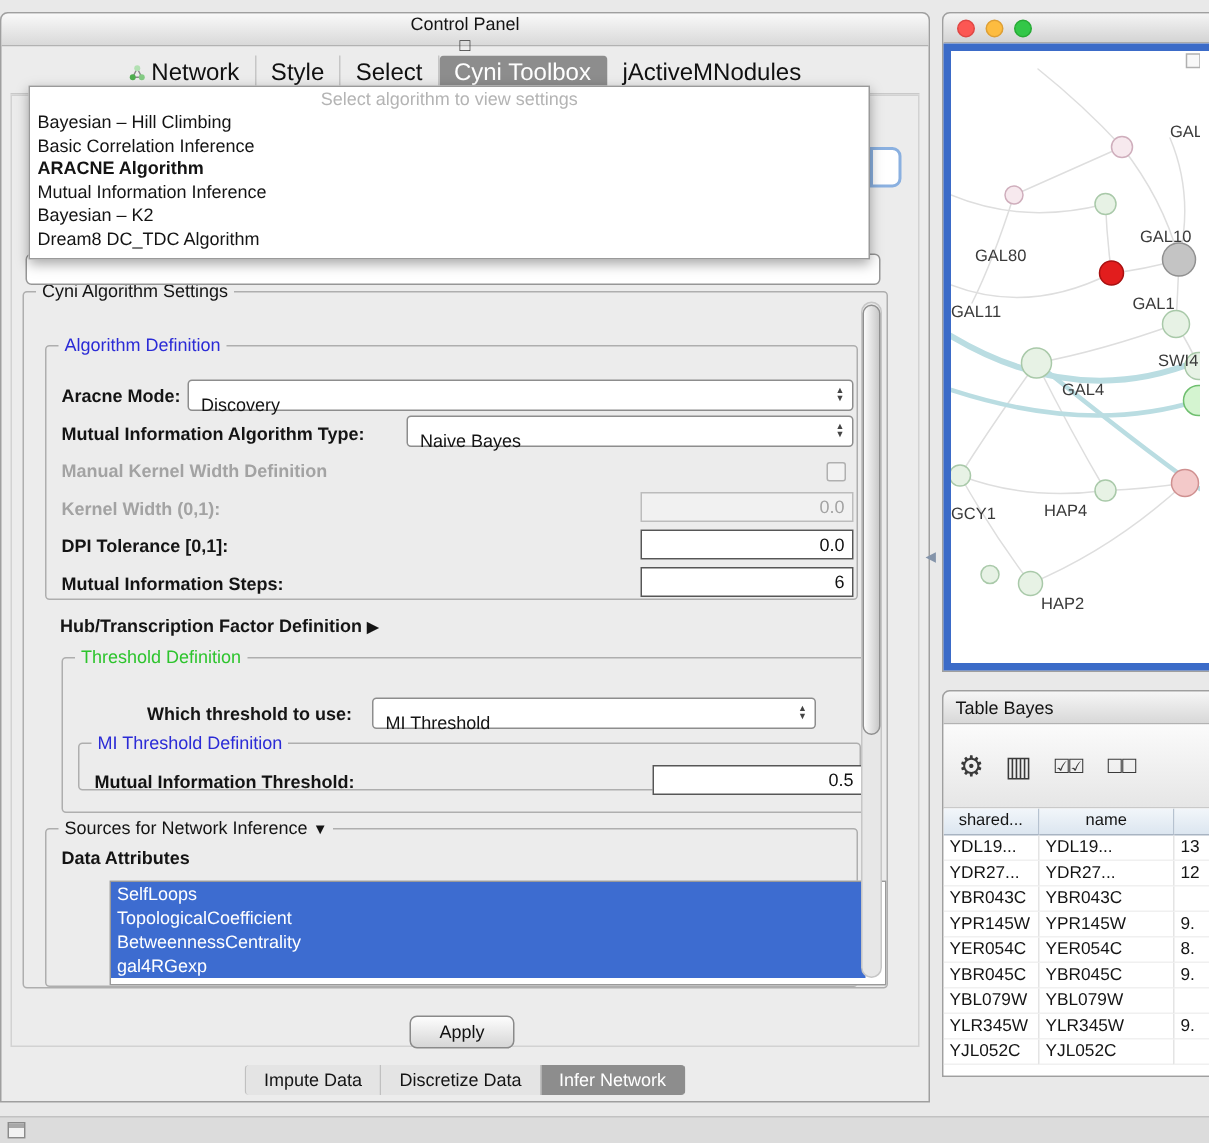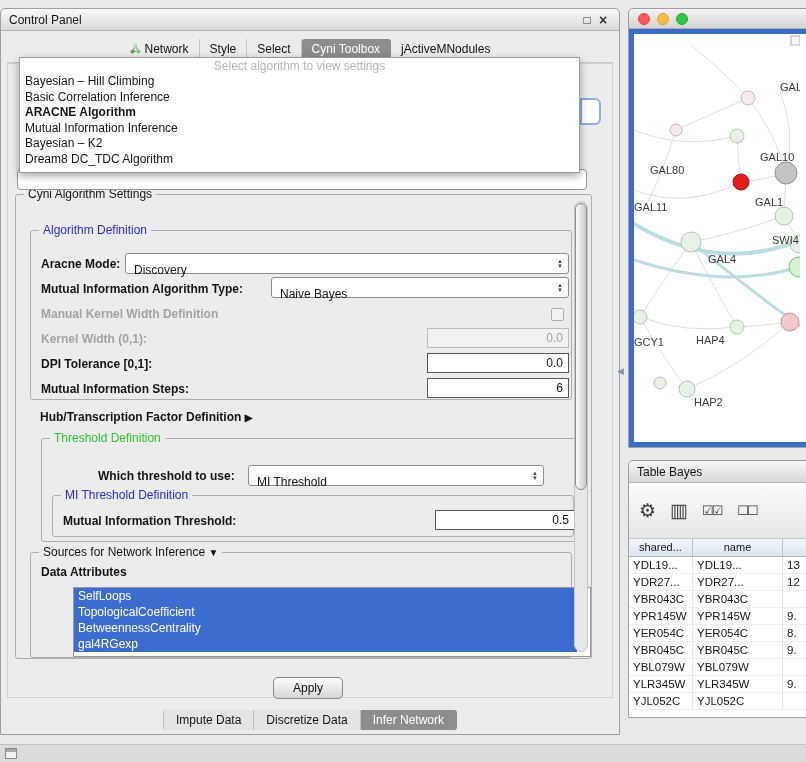--- a/index.html
+++ b/index.html
@@ -13,34 +13,34 @@
 
   
   .control-panel {
     position:absolute; left:0; top:8px; width:620px; height:727px;
     background:#ececec; border:1px solid #9f9f9f; border-radius:5px 5px 0 0;
   }
   .cp-titlebar {
     position:absolute; left:0; top:0; right:0; height:22px;
     background:linear-gradient(#f9f9f9,#d9d9d9);
     border-bottom:1px solid #b2b2b2; border-radius:5px 5px 0 0;
-    display:flex; align-items:center; padding:0 8px; font-size:12px;
+    display:flex; align-items:center; padding:0 8px; font-size:12px;flex-direction:column;
   }
   .cp-title { flex:1; }
   .winbtn { width:16px; text-align:center; font-size:12px; color:#333; cursor:default; }
   .winbtn.close { font-weight:bold; font-size:14px; }
 
   .tabbar {
     position:absolute; left:6px; right:6px; top:26px; height:28px;
     display:flex; justify-content:center; align-items:center;
     border-bottom:1px solid #c9c9c9;
   }
   .tab {
     display:flex; align-items:center; gap:4px;
-    font-size:12px; padding:3px 10px; color:#111;
+    font-size:16px; padding:3px 10px; color:#111;
     border-right:1px solid #c6c6c6; white-space:nowrap;
   }
   .tab:last-child { border-right:none; }
   .tab.selected { background:#8d8d8d; color:#fff; border-radius:3px; border-right-color:transparent; }
   .tabicon svg { display:block; }
 
   .content-frame {
     position:absolute; left:6px; top:54px; right:6px; bottom:36px;
     border:1px solid #d2d2d2; background:#ececec;
   }
@@ -70,21 +70,21 @@
   .legend {
     position:absolute; top:-8px; left:8px; background:#ececec;
     padding:0 4px; font-size:12px; line-height:15px; white-space:nowrap;
   }
   .legend.blue { color:#2b2bd6; }
   .legend.green { color:#2dc42d; }
 
   .settings-group { left:14px; top:185px; width:577px; height:465px; }
   .algo-group { left:14px; top:35px; width:542px; height:170px; }
   .thr-group { left:14px; top:243px; width:542px; height:104px;margin-left:11px; }
-  .mithr-group { left:10px; top:56px; width:522px; height:42px;padding-left:30px; }
+  .mithr-group { left:10px; top:56px; width:522px; height:32px;padding-left:30px; }
   .src-group { left:14px; top:357px; width:542px; height:106px; }
 
   .lbl { position:absolute; font-size:12px; font-weight:bold; white-space:nowrap; }
   .lbl.dis { color:#a3a3a3; }
 
   .combo {
     position:absolute; height:21px; background:#fff;
     border:1px solid #8d8d8d; border-radius:3px; font-size:12px;
     display:flex; align-items:center; padding:12px 22px 0 8px; white-space:nowrap;
   }

